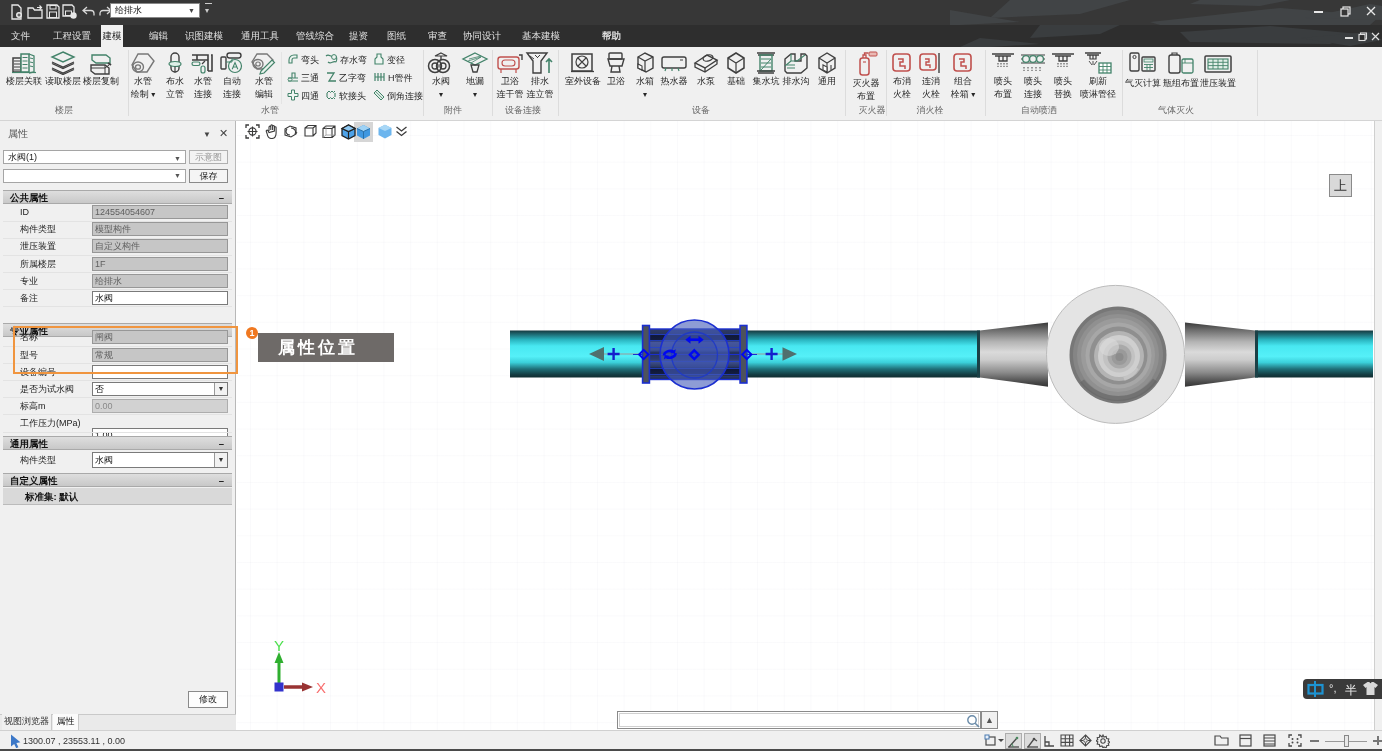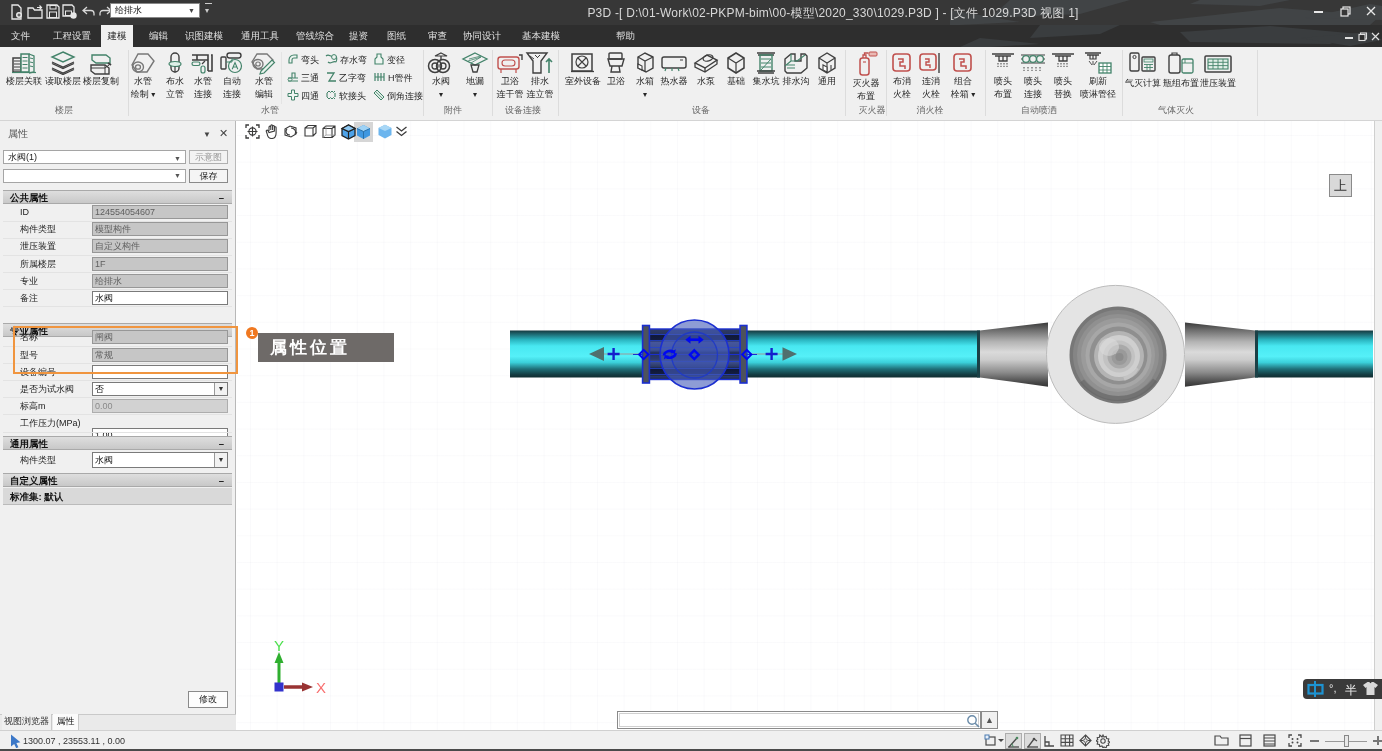--- a/index.html
+++ b/index.html
@@ -81,21 +81,20 @@
       <circle cx="11.5" cy="11.5" r="3.2" fill="#e8e8e8"></circle>
     </svg>
   <svg class="qi" style="left:82px;top:6px" width="13" height="11" viewBox="0 0 13 11">
       <path d="M5 1L1 4.5 5 8M1 4.5h8c2 0 3 1.5 3 3v2" fill="none" stroke="#d8d8d8" stroke-width="1.3"></path>
     </svg>
   <svg class="qi" style="left:99px;top:6px" width="13" height="11" viewBox="0 0 13 11">
       <path d="M8 1l4 3.5L8 8M12 4.5H4c-2 0-3 1.5-3 3v2" fill="none" stroke="#d8d8d8" stroke-width="1.3"></path>
     </svg>
   <div class="ab" style="left:110px;top:3px;width:90px;height:15px;background:#fff;border:1px solid #888;font-size:9px;line-height:13px;padding-left:4px;color:#111;">给排水<span style="position:absolute;right:4px;top:0px;font-size:7px;color:#444;">▼</span></div>
   <div class="ab" style="left:205px;top:6px;color:#ccc;font-size:8px;">▾<span style="position:absolute;left:0;top:-3px;width:7px;height:1px;background:#ccc;"></span></div>
-  <div id="title-text">P3D -[ D:\01-Work\02-PKPM-bim\00-模型\2020_330\1029.P3D ] - [文件 1029.P3D 视图 1]</div>
   <div class="ab" style="left:1314px;top:11px;width:9px;height:2px;background:#e8e8e8;"></div>
   <svg class="ab" style="left:1340px;top:6px" width="11" height="11" viewBox="0 0 11 11">
       <rect x="3" y="1" width="7" height="7" fill="none" stroke="#e8e8e8" stroke-width="1.2"></rect>
       <rect x="1" y="3" width="7" height="7" fill="#373737" stroke="#e8e8e8" stroke-width="1.2"></rect>
     </svg>
   <svg class="ab" style="left:1366px;top:6px" width="10" height="10" viewBox="0 0 10 10">
       <path d="M1 1l8 8M9 1l-8 8" stroke="#e8e8e8" stroke-width="1.3"></path>
     </svg>
 </div>
 
@@ -103,32 +102,32 @@
     <svg class="ab" style="left:950px;top:0" width="432" height="22">
     <g fill="#3a3d3f">
       <polygon points="90,0 170,0 150,9 80,13"></polygon>
       <polygon points="230,7 320,1 410,9 380,19 240,17"></polygon>
       <polygon points="30,13 90,19 40,22 10,22"></polygon>
       <polygon points="350,13 420,7 432,15 400,21"></polygon>
     </g>
     </svg>
   <div class="menu-item" style="left:11px;">文件</div>
   <div class="menu-item" style="left:53px;">工程设置</div>
-  <div id="tab-jm" style="left:101px;width:32px;">建模</div>
+  <div id="tab-jm" style="left:101px;width:22px;">建模</div>
   <div class="menu-item" style="left:149px;">编辑</div>
   <div class="menu-item" style="left:185px;">识图建模</div>
   <div class="menu-item" style="left:241px;">通用工具</div>
   <div class="menu-item" style="left:296px;">管线综合</div>
   <div class="menu-item" style="left:349px;">提资</div>
   <div class="menu-item" style="left:387px;">图纸</div>
   <div class="menu-item" style="left:428px;">审查</div>
   <div class="menu-item" style="left:463px;">协同设计</div>
   <div class="menu-item" style="left:522px;">基本建模</div>
   <div class="menu-item" style="left:577px;margin-top:32px;">外部数据</div>
-  <div class="menu-item" style="left:616px;">帮助</div>
+  <div class="menu-item" style="left:602px;font-weight:bold;">帮助</div>
   <div class="ab" style="left:1345px;top:12px;width:8px;height:2px;background:#e0e0e0;"></div>
   <svg class="ab" style="left:1358px;top:7px" width="10" height="10" viewBox="0 0 10 10">
       <rect x="2.5" y="1" width="6" height="6" fill="none" stroke="#e0e0e0" stroke-width="1.1"></rect>
       <rect x="1" y="2.5" width="6" height="6" fill="#2e2e2e" stroke="#e0e0e0" stroke-width="1.1"></rect>
     </svg>
   <svg class="ab" style="left:1371px;top:7px" width="9" height="9" viewBox="0 0 9 9">
       <path d="M1 1l7 7M8 1L1 8" stroke="#e0e0e0" stroke-width="1.2"></path>
     </svg>
 </div>
 
@@ -512,41 +511,41 @@
 <div class="plabel" style="left:20px;top:262px;">是否为试水阀</div>
 <div class="pval ed" style="top:261px;">否<span class="combo-btn">▼</span></div>
 <div class="plabel" style="left:20px;top:279px;">标高<span style="font-size:9px">m</span></div>
 <div class="pval" style="top:278px;background:#d2d2d2;border:1px solid #adadad;color:#8a8a8a;">0.00</div>
 <div class="plabel" style="left:20px;top:296px;">工作压力(MPa)</div>
 <div class="pval ed" style="top:295px;margin-top:12px;">1.00</div>
 <div class="sec" style="top:315px;">通用属性<span class="minus">–</span></div>
 <div class="plabel" style="left:20px;top:333px;">构件类型</div>
 <div class="pval ed" style="top:331px;height:16px;line-height:15px;">水阀<span class="combo-btn" style="height:14px;line-height:14px;">▼</span></div>
 <div class="sec" style="top:352px;">自定义属性<span class="minus">–</span></div>
-<div class="ab" style="left:3px;top:367px;width:229px;height:17px;background:#d9d9d9;border-bottom:1px solid #bbb;font-size:9.5px;font-weight:bold;color:#111;line-height:17px;padding-left:7px;">标准集: 默认</div>
+<div class="ab" style="left:3px;top:367px;width:229px;height:17px;background:#d9d9d9;border-bottom:1px solid #bbb;font-size:9.5px;font-weight:bold;color:#111;line-height:17px;padding-left:22px;">标准集: 默认</div>
 <div class="rowline" style="top:99.5px;"></div>
     <div class="rowline" style="top:116.5px;"></div>
     <div class="rowline" style="top:133.5px;"></div>
     <div class="rowline" style="top:150.5px;"></div>
     <div class="rowline" style="top:167.5px;"></div>
     <div class="rowline" style="top:185px;"></div>
     <div class="rowline" style="top:224.5px;"></div>
     <div class="rowline" style="top:241.5px;"></div>
     <div class="rowline" style="top:259px;"></div>
     <div class="rowline" style="top:276px;"></div>
     <div class="rowline" style="top:293px;"></div>
     <div class="rowline" style="top:310.5px;"></div>
     <div class="ab" style="left:188px;top:570px;width:40px;height:17px;background:#fdfdfd;border:1px solid #8a8a8a;font-size:9px;line-height:15px;text-align:center;color:#222;">修改</div>
 <div class="ab" style="left:0px;top:593px;width:236px;height:16px;border-top:1px solid #c9c9c9;background:#eaeaea;"></div>
 <div class="ab" style="left:2px;top:593px;width:50px;height:16px;background:#f0f0f0;border-right:1px solid #c9c9c9;font-size:9px;line-height:15px;text-align:center;color:#333;">视图浏览器</div>
 <div class="ab" style="left:53px;top:593px;width:26px;height:16px;background:#fbfbfb;border-right:1px solid #c9c9c9;font-size:9px;line-height:15px;text-align:center;color:#111;">属性</div>
 </div>
 <div class="ab" style="left:13px;top:326px;width:225px;height:48px;border:2px solid #f0953f;z-index:30;"></div>
 <div class="ab" style="left:246px;top:327px;width:12px;height:12px;border-radius:50%;background:#f07820;color:#fff;font-size:9px;font-weight:bold;text-align:center;line-height:12px;z-index:31;">1</div>
-<div class="ab" style="left:258px;top:333px;width:136px;height:29px;background:#6e6a68;color:#fff;font-size:17px;font-weight:bold;line-height:29px;padding-left:12px;letter-spacing:3px;z-index:29;">属性位置</div>
+<div class="ab" style="left:258px;top:333px;width:136px;height:29px;background:#6e6a68;color:#fff;font-size:17px;font-weight:bold;line-height:29px;padding-left:20px;letter-spacing:3px;z-index:29;">属性位置</div>
 
 <div class="ab" id="vp">
 <div id="vp-grid"></div>
 <div class="ab" style="left:117px;top:1px;width:19px;height:20px;background:#d6d6d6;"></div>
 <svg class="ab" style="left:8px;top:3px">
       <svg width="15" height="15" viewBox="0 0 15 15">
         <path d="M1 4V1h3M11 1h3v3M14 11v3h-3M4 14H1v-3" fill="none" stroke="#3a3a3a" stroke-width="1.3"></path>
         <circle cx="7.5" cy="7.5" r="3.6" fill="none" stroke="#3a3a3a" stroke-width="1.1"></circle>
         <path d="M7.5 2.5v10M2.5 7.5h10" stroke="#3a3a3a" stroke-width="1.1"></path>
       </svg>

